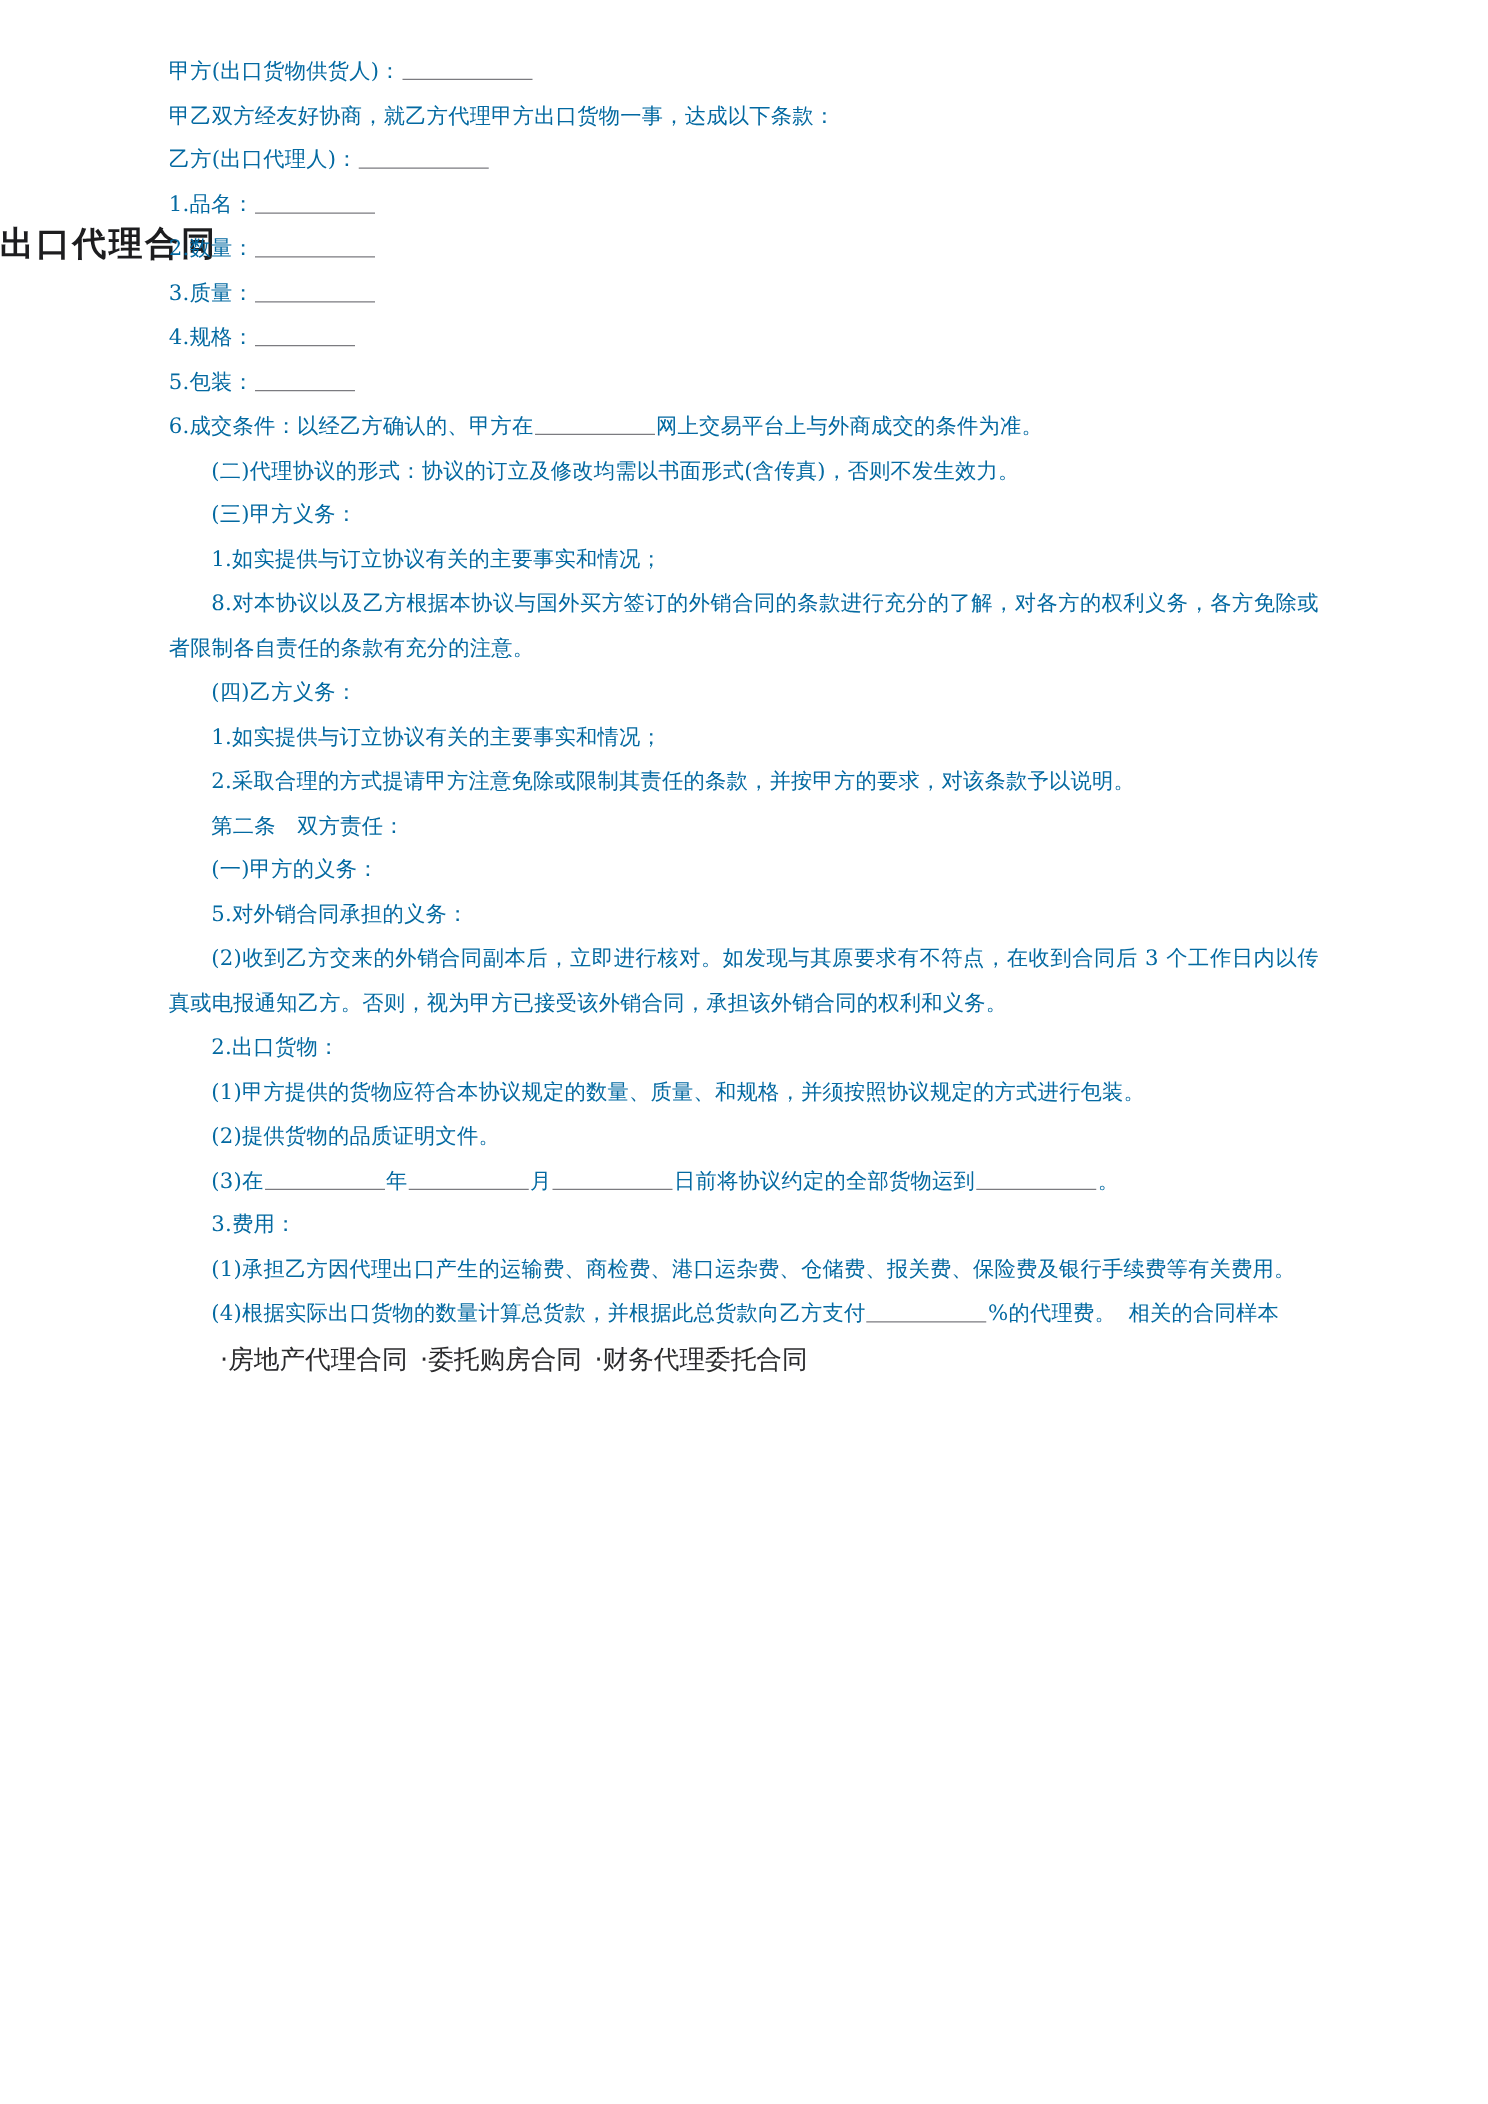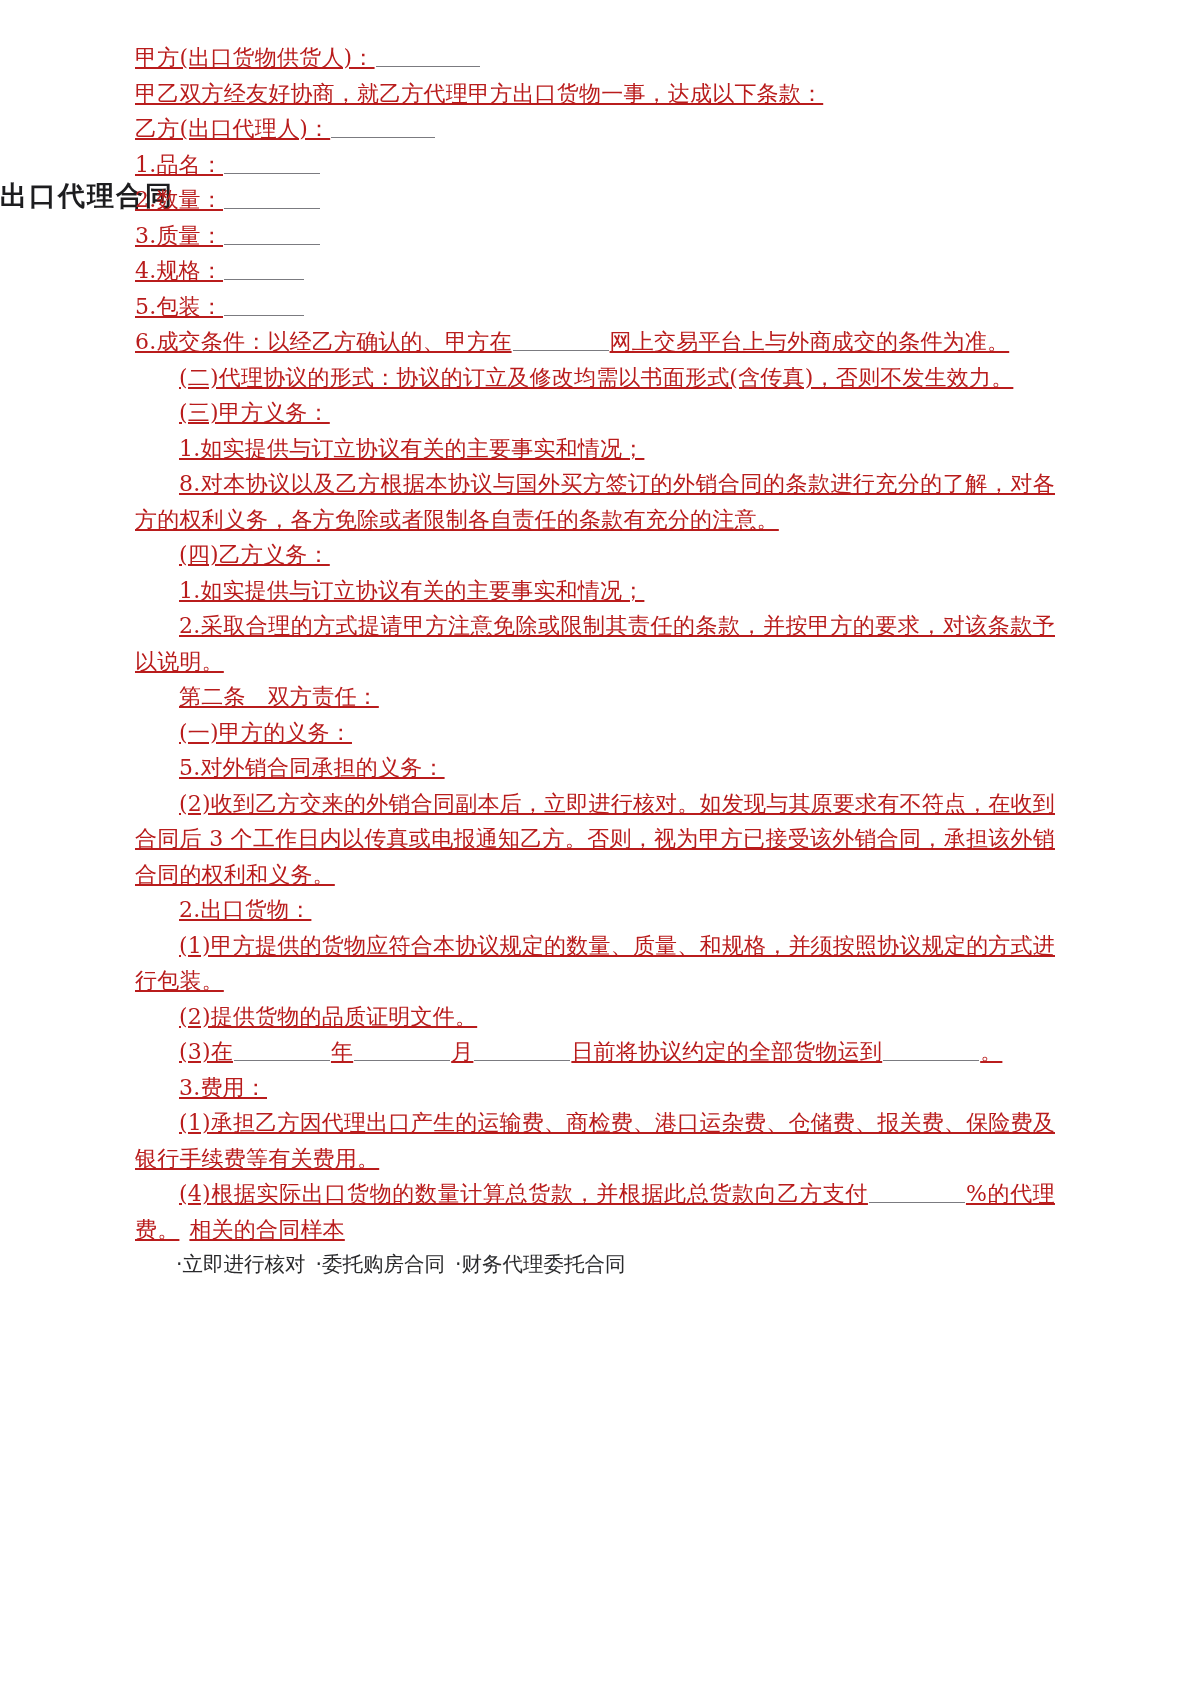--- a/index.html
+++ b/index.html
@@ -34,27 +34,26 @@
     padding-top: 178px;
     padding-bottom: 0;
     line-height: 1.3;
   }
   .body-block {
     margin-top: 40px;
   }
   p.para {
     margin: 0;
     padding: 0;
-    font-size: 22px;
+    font-size: 17px;
     line-height: 35.5px;
     text-align: justify;
     text-justify: inter-ideograph;
-    color: #b91c1c;
+    color: #0369a1;
     letter-spacing: 0.2px;
-    text-decoration: underline;
   }
   p.indent {
     text-indent: 2em;
   }
   p.noindent {
     text-indent: 0;
   }
   .blank {
     display: inline-block;
     min-width: 92px;
@@ -149,17 +148,17 @@
       <p class="para indent">(2)提供货物的品质证明文件。</p>
 
       <p class="para indent"><span>(3)在</span><span class="blank med"></span><span>年</span><span class="blank med"></span><span>月</span><span class="blank med"></span><span>日前将协议约定的全部货物运到</span><span class="blank med"></span><span>。</span></p>
 
       <p class="para indent">3.费用：</p>
 
       <p class="para indent">(1)承担乙方因代理出口产生的运输费、商检费、港口运杂费、仓储费、报关费、保险费及银行手续费等有关费用。</p>
 
       <p class="para indent"><span>(4)根据实际出口货物的数量计算总货款，并根据此总货款向乙方支付</span><span class="blank med"></span><span>%的代理费。</span><span class="gap-sm"></span><span>相关的合同样本</span></p>
 
-      <p class="bullets"><span class="bullet-item"><span class="dot">·</span><span>立即进行核对</span></span><span class="gap-sm"></span><span class="bullet-item"><span class="dot">·</span><span>委托购房合同</span></span><span class="gap-sm"></span><span class="bullet-item"><span class="dot">·</span><span>财务代理委托合同</span></span></p>
+      <p class="bullets"><span class="bullet-item"><span class="dot">·</span><span>房地产代理合同</span></span><span class="gap-sm"></span><span class="bullet-item"><span class="dot">·</span><span>委托购房合同</span></span><span class="gap-sm"></span><span class="bullet-item"><span class="dot">·</span><span>财务代理委托合同</span></span></p>
 
     </div>
   </div>
 </div>
 
 </body></html>

